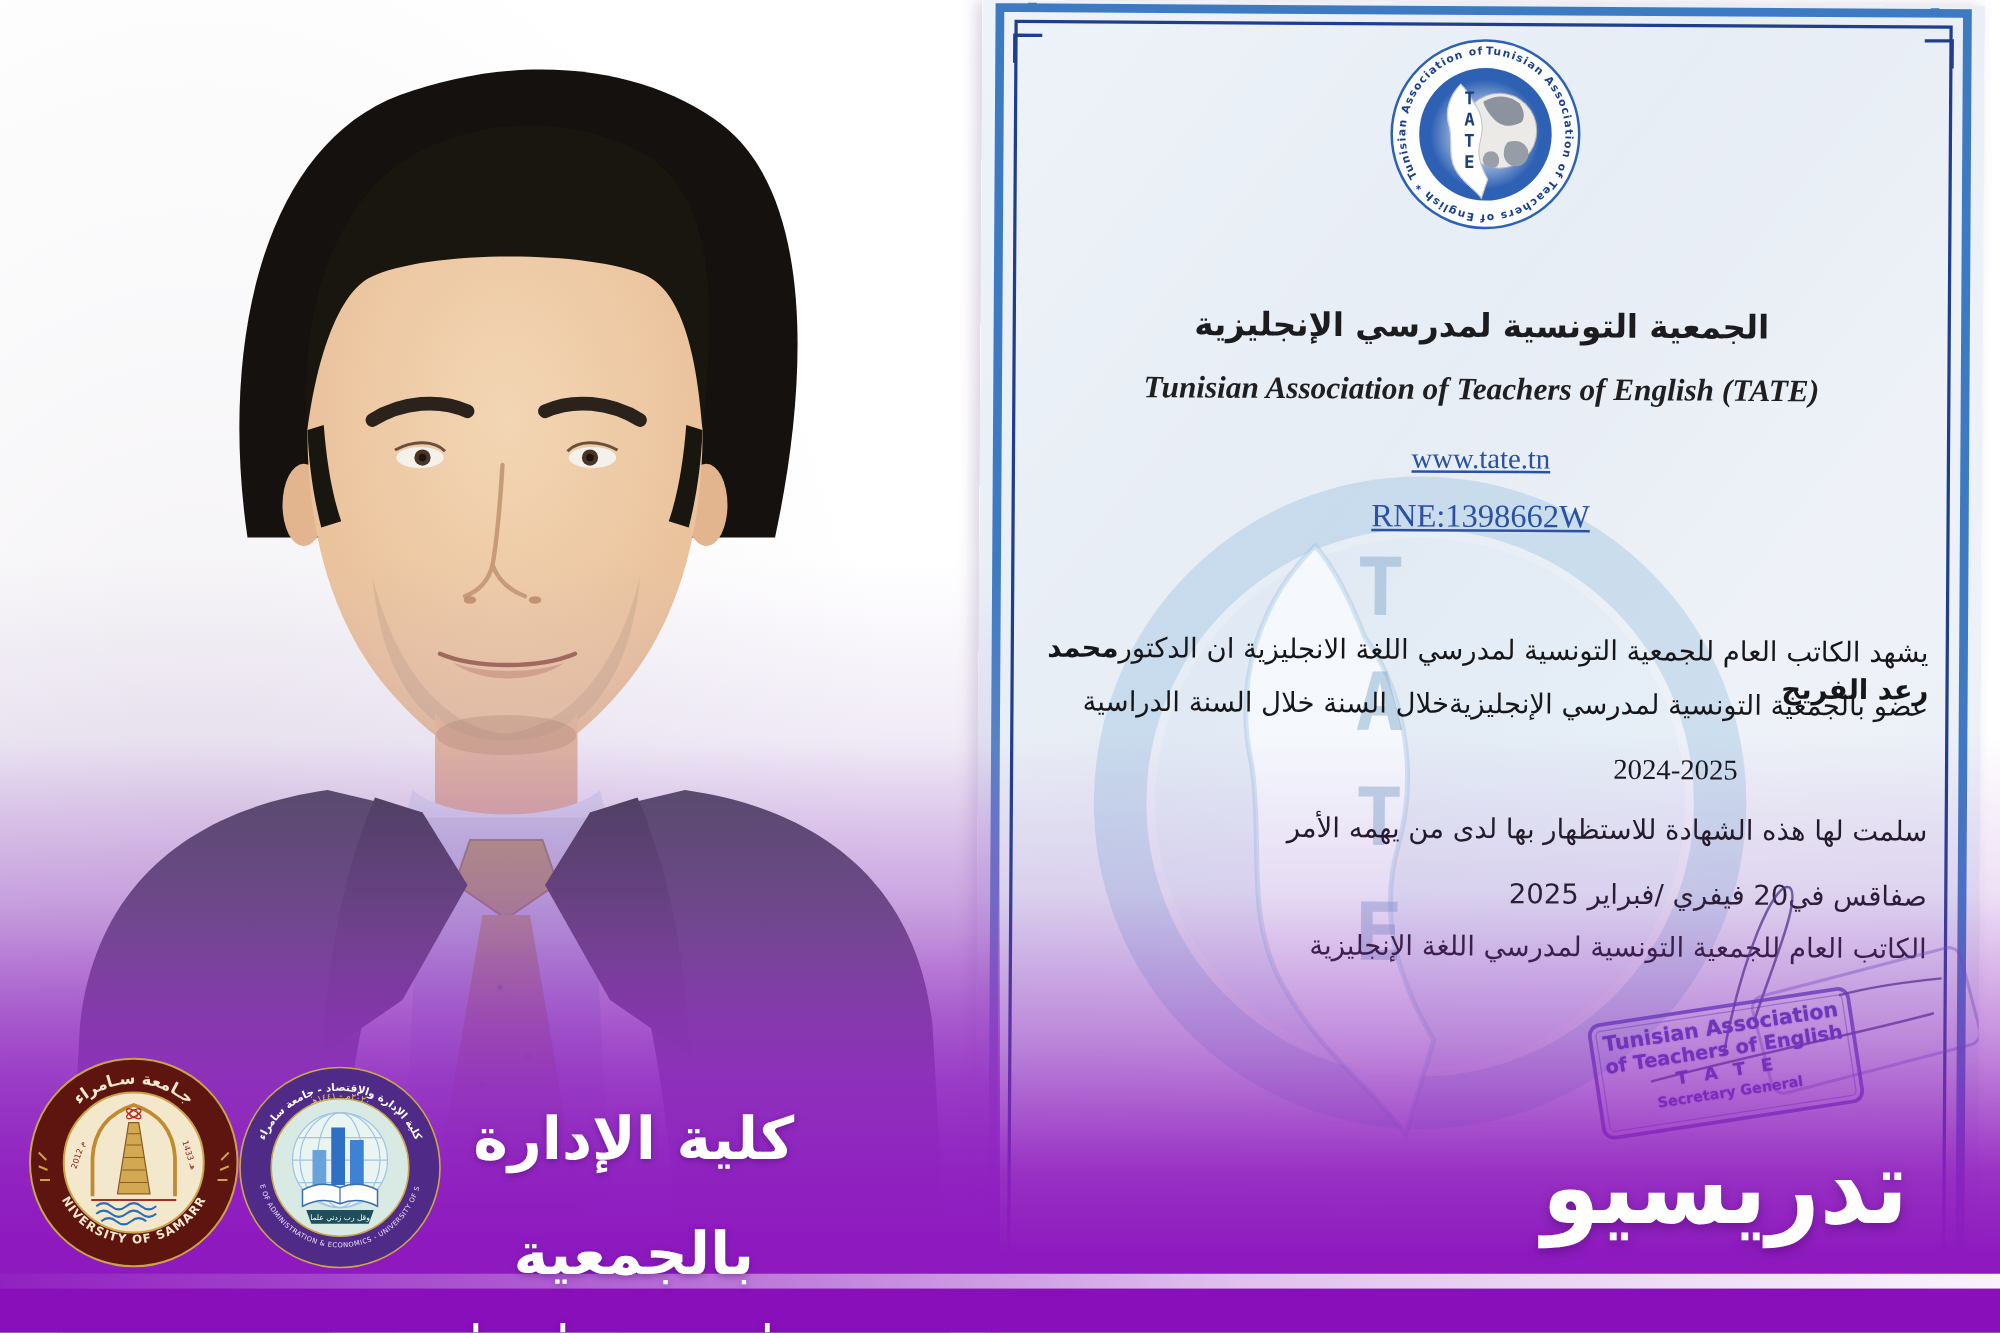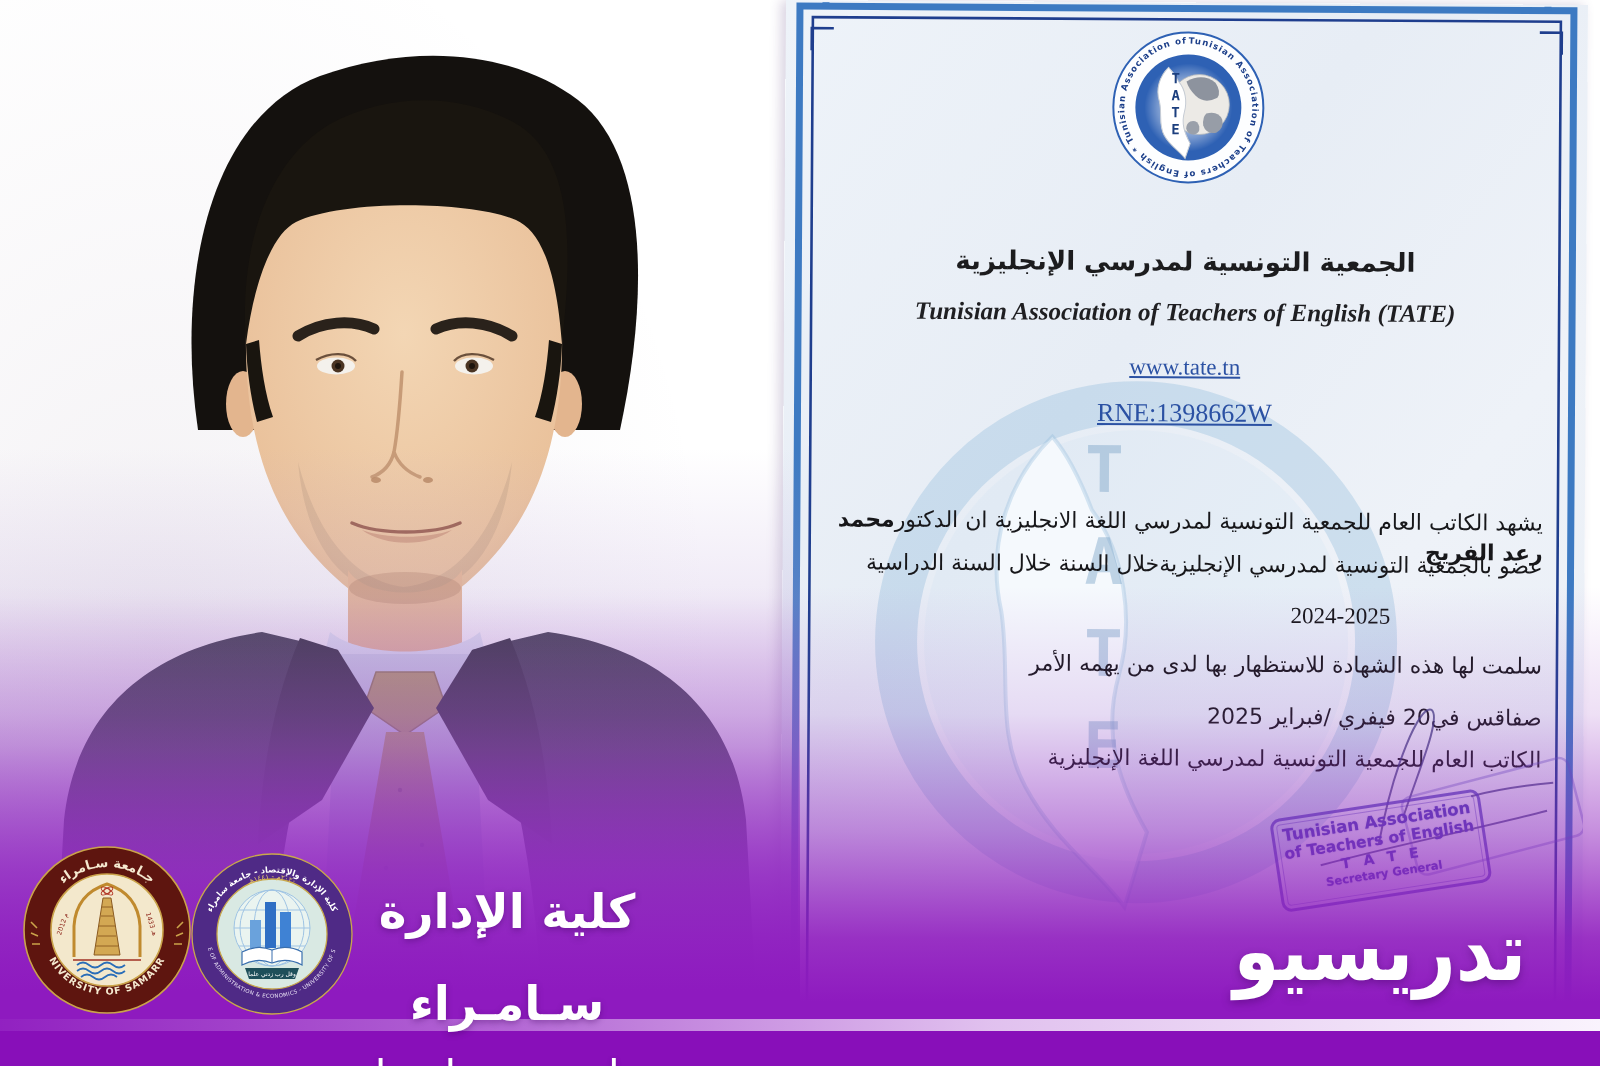--- a/index.html
+++ b/index.html
@@ -318,18 +318,18 @@
     </g>
 
     <path d="M-30,18 Q-15,10 0,16 Q15,10 30,18 L30,31 Q15,23 0,29 Q-15,23 -30,31 Z" fill="#ffffff" stroke="#3a6fae" stroke-width="1.2"></path>
     <path d="M0,16 L0,29" stroke="#3a6fae" stroke-width="1"></path>
 
     <path d="M-27,34 L27,34 L23,45 L-23,45 Z" fill="#1e4f5a"></path>
     <text x="0" y="42" font-size="6" fill="#ffffff" text-anchor="middle">وقل رب زدني علما</text>
   </svg>
 
   <div class="callig-left">
-    <div class="callig-college" dir="rtl">كلية الإدارة سـامـراء</div>
+    <div class="callig-college" dir="rtl">كلية الإدارة بالجمعية</div>
     <div class="callig-univ" dir="rtl">جـامـعـة سـامـراء</div>
   </div>
   <div class="callig-right" dir="rtl">تدريسيو الـكلية</div>
 
 </div>
 
 </body></html>

